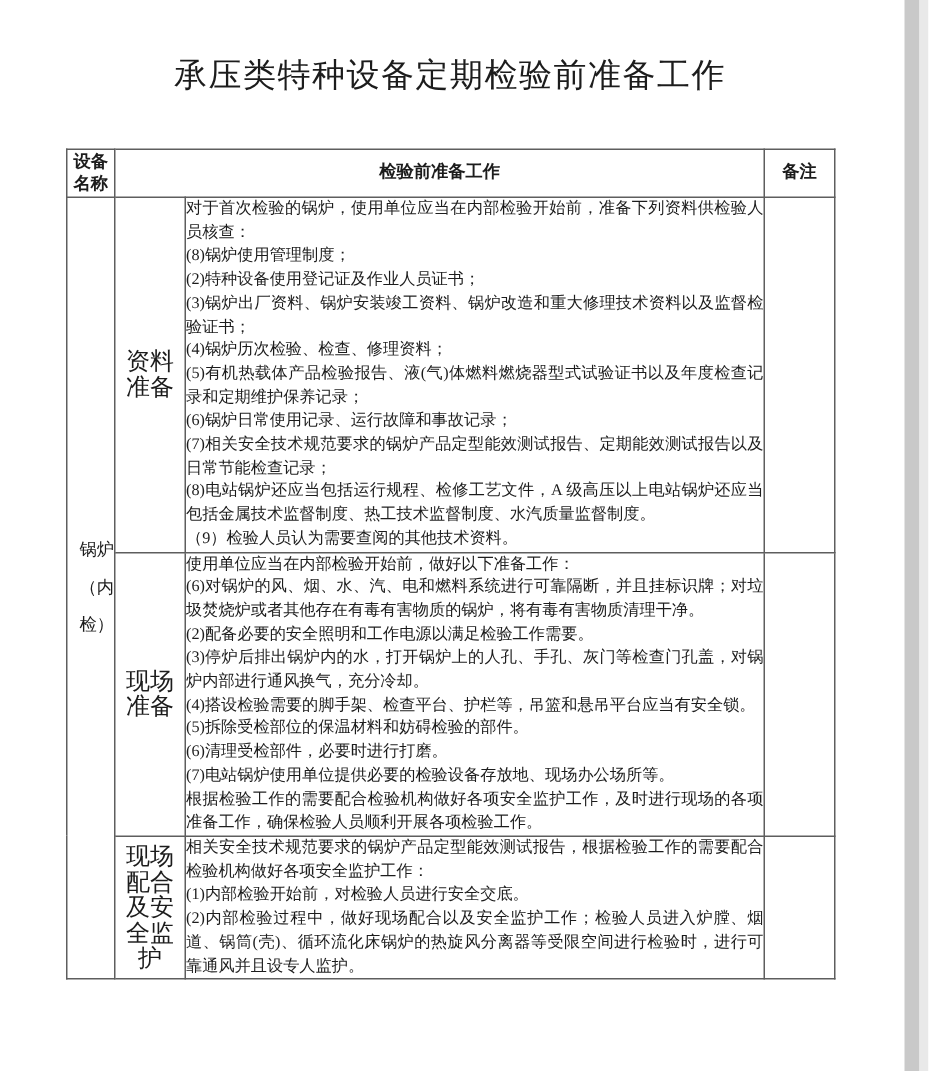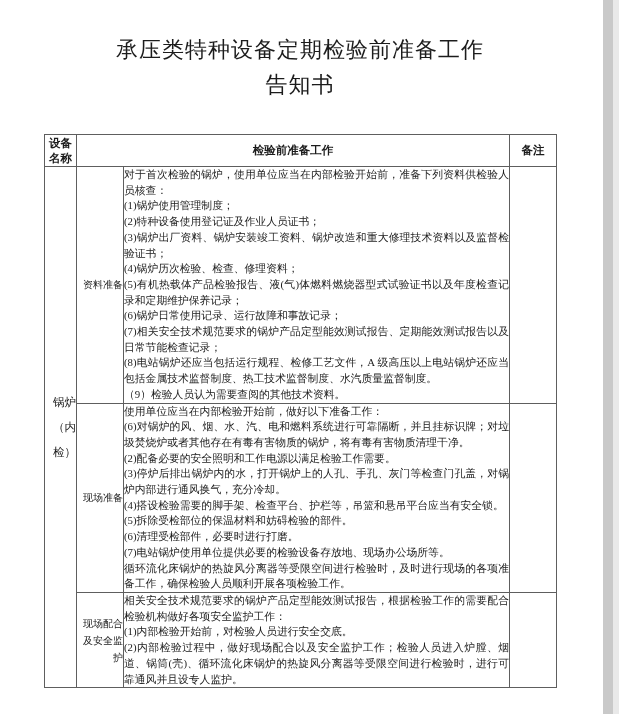--- a/index.html
+++ b/index.html
@@ -52,22 +52,22 @@
     height: 32px;
     padding: 1px 2px;
   }
   td.equip-cell {
     font-size: 11.5px;
     text-align: right;
     line-height: 25px;
     padding: 2px 3px;
   }
   td.cat-cell {
-    font-size: 10px;
-    text-align: right;
+    font-size: 16px;
+    text-align: center;
     line-height: 17px;
     padding: 2px 2px;
   }
   td.content-cell {
     vertical-align: top;
     font-size: 10.8px;
     line-height: 15.7px;
     padding: 2px 1px 2px 5px;
     margin-top: 31px;
   }
@@ -78,21 +78,20 @@
   td.remark-cell { background: #ffffff; }
 </style>
 </head>
 <body>
 
 <div class="edge-band"></div>
 <div class="edge-outer"></div>
 
 <div class="title-block">
   <div>承压类特种设备定期检验前准备工作</div>
-  <div>告知书</div>
 </div>
 
 <table class="prep-table">
   <colgroup>
     <col style="width:32px">
     <col style="width:47px">
     <col style="width:386px">
     <col style="width:47px">
   </colgroup>
   <tbody>
@@ -100,21 +99,21 @@
     <td class="hdr">设备名称</td>
     <td class="hdr" colspan="2">检验前准备工作</td>
     <td class="hdr">备注</td>
   </tr>
 
   <tr>
     <td class="equip-cell" rowspan="3">锅炉（内检）</td>
     <td class="cat-cell">资料准备</td>
     <td class="content-cell">
       <p>对于首次检验的锅炉，使用单位应当在内部检验开始前，准备下列资料供检验人员核查：</p>
-      <p>(1)锅炉使用管理制度；</p>
+      <p>(8)锅炉使用管理制度；</p>
       <p>(2)特种设备使用登记证及作业人员证书；</p>
       <p>(3)锅炉出厂资料、锅炉安装竣工资料、锅炉改造和重大修理技术资料以及监督检验证书；</p>
       <p>(4)锅炉历次检验、检查、修理资料；</p>
       <p>(5)有机热载体产品检验报告、液(气)体燃料燃烧器型式试验证书以及年度检查记录和定期维护保养记录；</p>
       <p>(6)锅炉日常使用记录、运行故障和事故记录；</p>
       <p>(7)相关安全技术规范要求的锅炉产品定型能效测试报告、定期能效测试报告以及日常节能检查记录；</p>
       <p>(8)电站锅炉还应当包括运行规程、检修工艺文件，A 级高压以上电站锅炉还应当包括金属技术监督制度、热工技术监督制度、水汽质量监督制度。</p>
       <p>（9）检验人员认为需要查阅的其他技术资料。</p>
     </td>
     <td class="remark-cell"></td>
@@ -124,21 +123,21 @@
     <td class="cat-cell">现场准备</td>
     <td class="content-cell">
       <p>使用单位应当在内部检验开始前，做好以下准备工作：</p>
       <p>(6)对锅炉的风、烟、水、汽、电和燃料系统进行可靠隔断，并且挂标识牌；对垃圾焚烧炉或者其他存在有毒有害物质的锅炉，将有毒有害物质清理干净。</p>
       <p>(2)配备必要的安全照明和工作电源以满足检验工作需要。</p>
       <p>(3)停炉后排出锅炉内的水，打开锅炉上的人孔、手孔、灰门等检查门孔盖，对锅炉内部进行通风换气，充分冷却。</p>
       <p>(4)搭设检验需要的脚手架、检查平台、护栏等，吊篮和悬吊平台应当有安全锁。</p>
       <p>(5)拆除受检部位的保温材料和妨碍检验的部件。</p>
       <p>(6)清理受检部件，必要时进行打磨。</p>
       <p>(7)电站锅炉使用单位提供必要的检验设备存放地、现场办公场所等。</p>
-      <p>循环流化床锅炉的热旋风分离器等受限空间进行检验时，及时进行现场的各项准备工作，确保检验人员顺利开展各项检验工作。</p>
+      <p>根据检验工作的需要配合检验机构做好各项安全监护工作，及时进行现场的各项准备工作，确保检验人员顺利开展各项检验工作。</p>
     </td>
     <td class="remark-cell"></td>
   </tr>
 
   <tr>
     <td class="cat-cell">现场配合及安全监护</td>
     <td class="content-cell">
       <p>相关安全技术规范要求的锅炉产品定型能效测试报告，根据检验工作的需要配合检验机构做好各项安全监护工作：</p>
       <p>(1)内部检验开始前，对检验人员进行安全交底。</p>
       <p>(2)内部检验过程中，做好现场配合以及安全监护工作；检验人员进入炉膛、烟道、锅筒(壳)、循环流化床锅炉的热旋风分离器等受限空间进行检验时，进行可靠通风并且设专人监护。</p>

